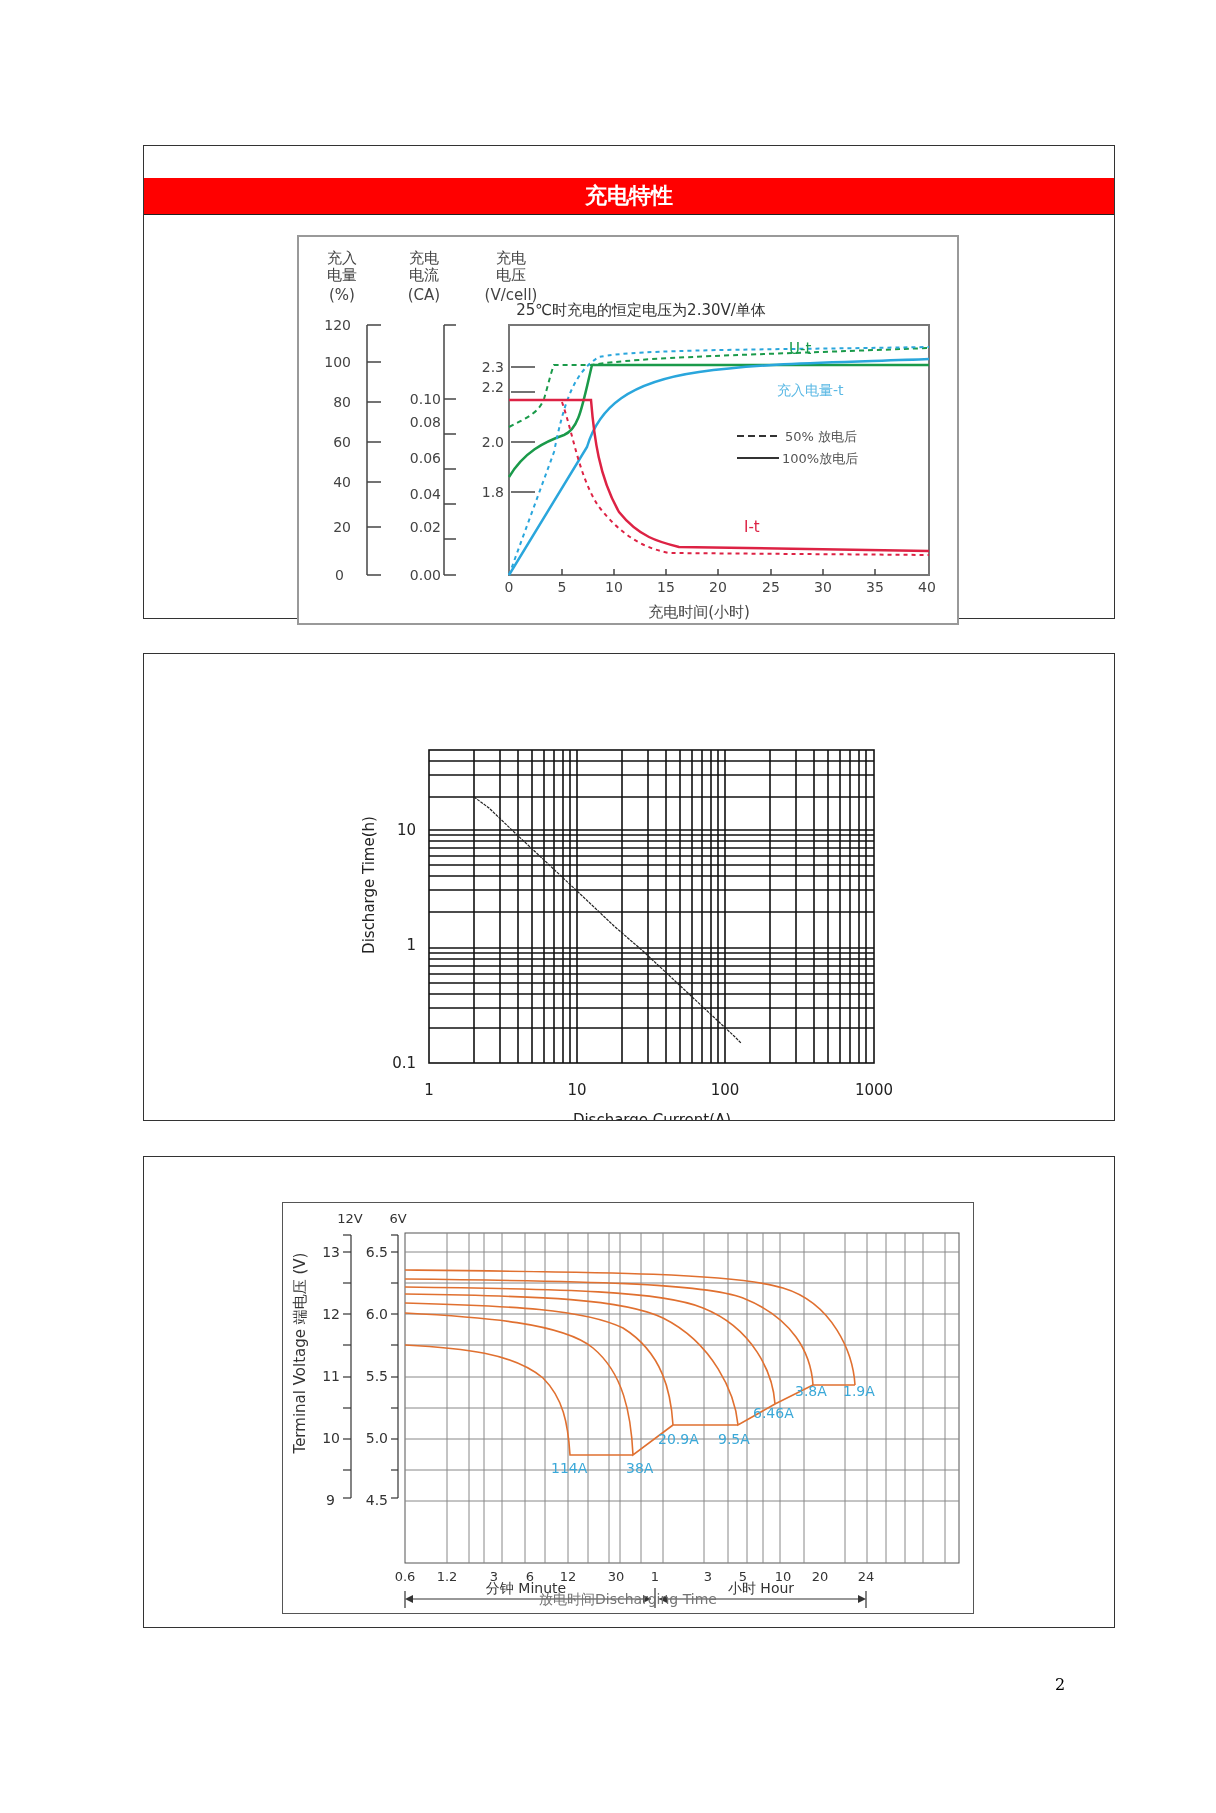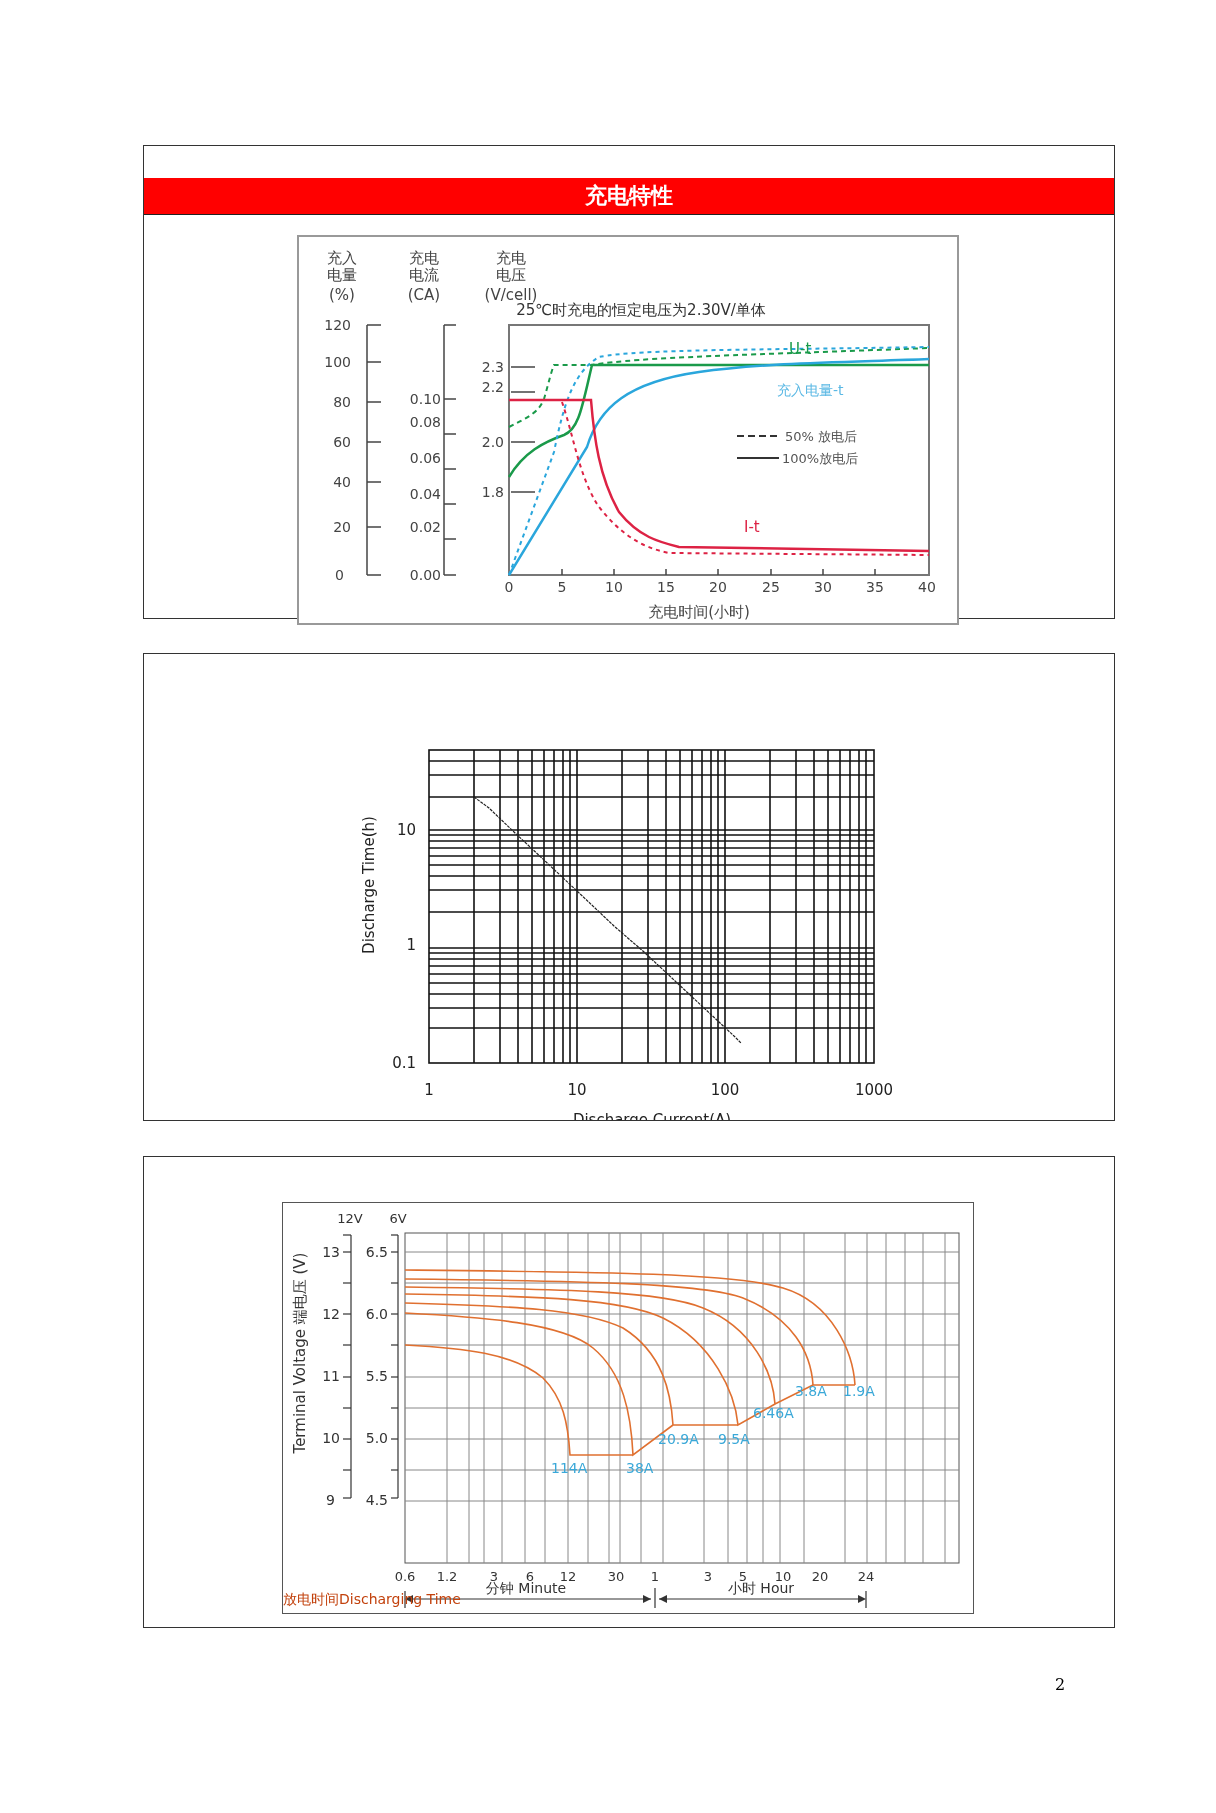--- a/index.html
+++ b/index.html
@@ -326,17 +326,17 @@
         <line x1="126" y1="396" x2="368" y2="396"></line>
           <line x1="376" y1="396" x2="579" y2="396"></line>
         <polygon points="122,396 130,392 130,400" stroke="none"></polygon>
         <polygon points="368,396 360,392 360,400" stroke="none"></polygon>
         <polygon points="376,396 384,392 384,400" stroke="none"></polygon>
         <polygon points="583,396 575,392 575,400" stroke="none"></polygon>
       </g>
       <text x="243" y="390" font-size="14" fill="#333" text-anchor="middle">分钟 Minute</text>
       <text x="478" y="390" font-size="14" fill="#333" text-anchor="middle">小时 Hour</text>
     </svg>
-    <div style="position:absolute;left:0;width:690px;top:388px;font-size:14px;color:#c2410c;">放电时间Discharging Time</div>
+    <div style="position:absolute;left:0;width:690px;top:388px;text-align:center;font-size:14px;color:#737373;">放电时间Discharging Time</div>
   </div>
 </div>
 
 <div class="page-number">2</div>
 
 </body></html>

